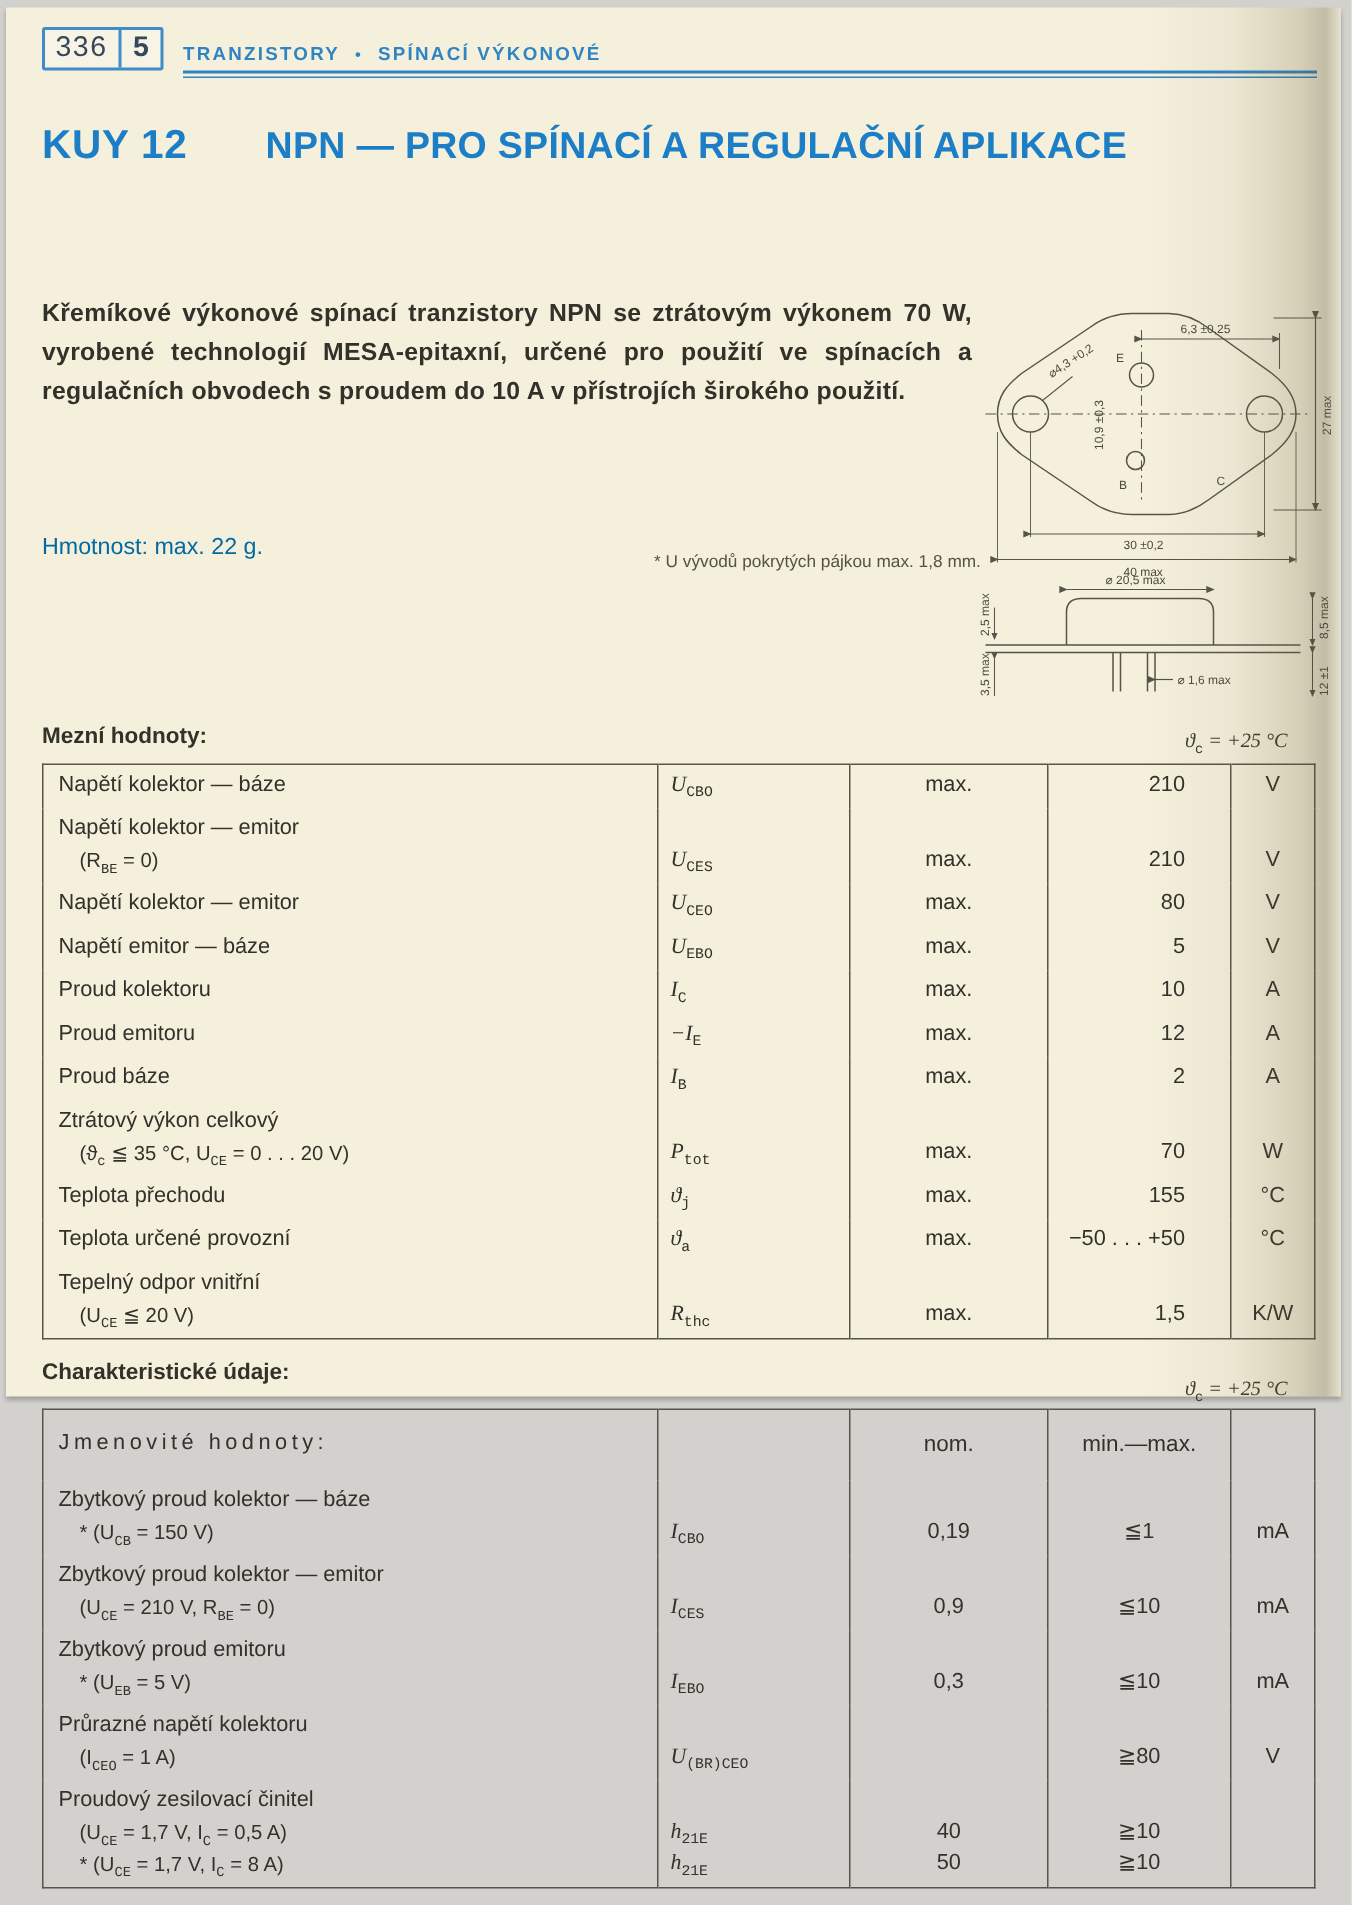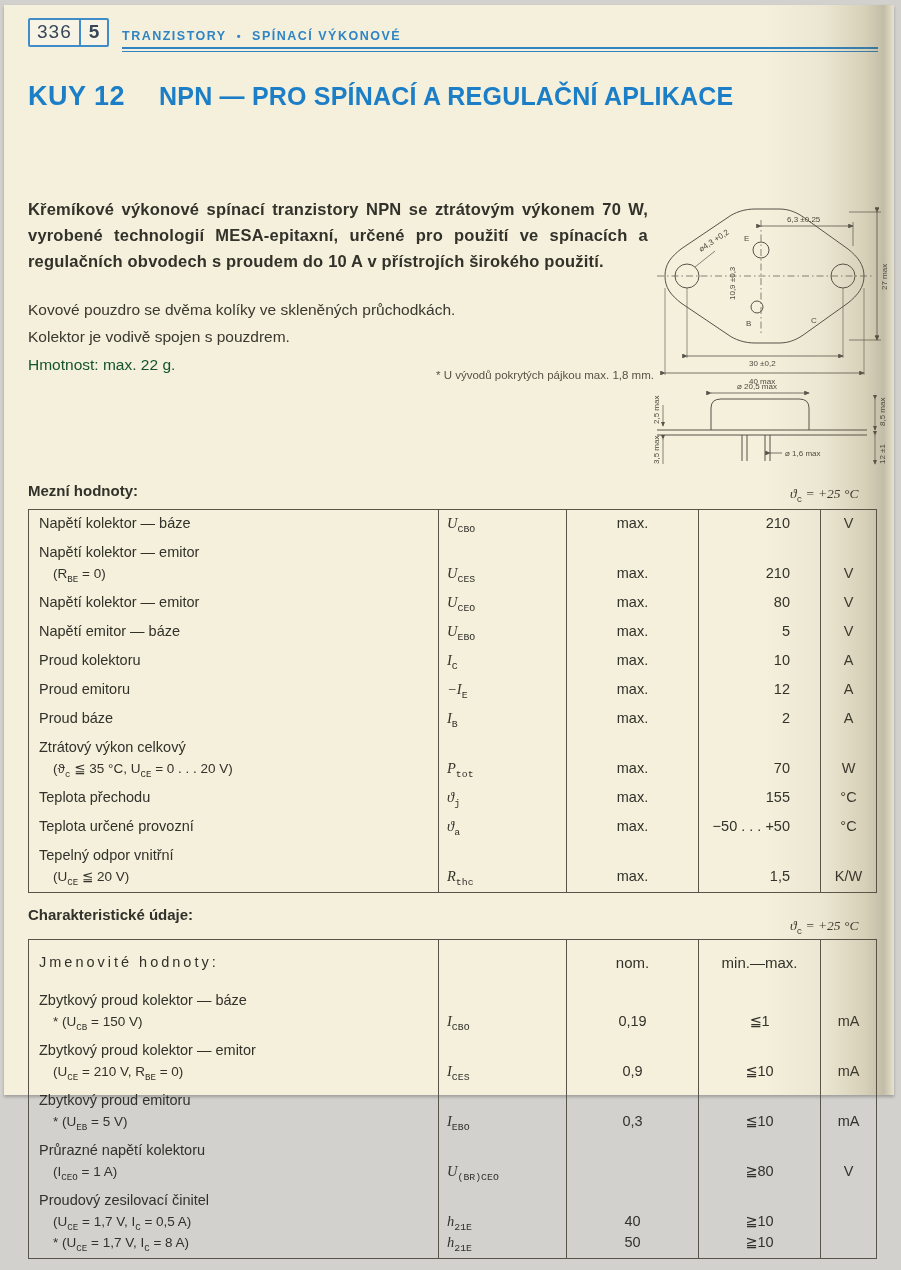--- a/index.html
+++ b/index.html
@@ -3,49 +3,49 @@
 <meta charset="utf-8">
 <style>
   html,body{margin:0;padding:0;}
   body{
     width:901px;height:1270px;position:relative;overflow:hidden;
     background:#d2d1ce;
     font-family:"Liberation Sans","DejaVu Sans",sans-serif;
     -webkit-font-smoothing:antialiased;
   }
   .page{
-    position:absolute;left:4px;top:5px;width:890px;height:1090px;
+    position:absolute;left:4px;top:5px;width:890px;height:926px;
     background:#f4f0dc;
     box-shadow:0 2px 3px rgba(0,0,0,.25);
   }
   .page::after{ 
     content:"";position:absolute;top:0;right:0;bottom:0;width:130px;pointer-events:none;
     background:linear-gradient(90deg,rgba(0,0,0,0) 0%,rgba(120,104,66,.07) 45%,rgba(110,95,60,.22) 78%,rgba(80,70,45,.30) 92%,rgba(190,182,160,.25) 100%);
   }
   .abs{position:absolute;}
   
   .pagenum-box{
     left:24px;top:13px;display:flex;border:2px solid #3f8cc8;border-radius:2px;
     color:#37475a;background:rgba(255,255,255,.25);
   }
   .pagenum-box .n1{padding:1px 7px 2px;font-size:19px;letter-spacing:1px;border-right:2px solid #3f8cc8;}
   .pagenum-box .n2{padding:1px 8px 2px;font-size:19px;font-weight:bold;}
   .hdr-title{left:118px;top:24px;color:#2e84c4;font-size:12.5px;font-weight:bold;letter-spacing:1.5px;}
   .hdr-title .dot{margin:0 10px;font-size:11px;}
   .hdr-rule{left:118px;top:42px;width:756px;height:2px;border-top:2px solid #2e84c4;border-bottom:1px solid #2e84c4;}
   
   .title-row{left:24px;top:76px;color:#1b7ec6;white-space:nowrap;}
-  .title-row .model{font-size:27px;font-weight:bold;letter-spacing:.5px;margin-right:34px;}
+  .title-row .model{font-size:27px;font-weight:bold;letter-spacing:.5px;margin-right:52px;}
   .title-row .desc{font-size:25px;font-weight:bold;letter-spacing:.2px;}
   .subtitle{left:24px;top:117px;width:850px;font-size:11.5px;line-height:16px;color:#47453c;letter-spacing:.2px;}
   
   .intro{left:24px;top:191px;width:620px;font-size:16.5px;font-weight:bold;color:#32312a;
          line-height:26px;text-align:justify;letter-spacing:.2px;}
   .para2{left:24px;top:291px;width:620px;font-size:15.5px;color:#3a382f;line-height:27px;}
-  .weight{left:24px;top:351px;font-size:15.5px;color:#14532d;}
+  .weight{left:24px;top:351px;font-size:15.5px;color:#0369a1;}
   .footnotes{left:432px;top:362px;width:230px;font-size:11.5px;color:#555246;line-height:16px;}
   .footnotes .fn{margin-bottom:3px;text-indent:-10px;padding-left:10px;}
   
   .drawing{left:645px;top:163px;}
   .drawing svg text{font-family:"Liberation Sans",sans-serif;font-size:8px;fill:#4c4a3e;}
   
   .sec-title{font-size:15px;font-weight:bold;color:#32312a;text-align:right;}
   .temp-note{font-size:13.5px;color:#3a382f;font-family:"Liberation Serif","DejaVu Serif",serif;font-style:italic;}
   
   table.dtable{border-collapse:collapse;table-layout:fixed;width:848px;background:transparent;}
@@ -78,24 +78,20 @@
   <div class="abs hdr-title">
     <span>TRANZISTORY</span><span class="dot">•</span><span>SPÍNACÍ VÝKONOVÉ</span>
   </div>
   <div class="abs hdr-rule"></div>
 
   <div class="abs title-row">
     <span class="model">KUY 12</span><span class="desc">NPN — PRO SPÍNACÍ A REGULAČNÍ APLIKACE</span>
   </div>
 
   <div class="abs intro">Křemíkové výkonové spínací tranzistory NPN se ztrátovým výkonem 70 W, vyrobené technologií MESA-epitaxní, určené pro použití ve spínacích a regulačních obvodech s proudem do 10 A v přístrojích širokého použití.</div>
-  <div class="abs para2">
-    <div>Kovové pouzdro se dvěma kolíky ve skleněných průchodkách.</div>
-    <div>Kolektor je vodivě spojen s pouzdrem.</div>
-  </div>
   <div class="abs weight">Hmotnost: max. 22 g.</div>
   <div class="abs footnotes">
     <div class="fn">* U vývodů pokrytých pájkou max. 1,8 mm.</div>
   </div>
 
   <div class="abs drawing">
     <svg width="242" height="300" viewBox="0 0 242 300">
       <defs>
         <marker id="ar" markerWidth="7" markerHeight="6" refX="6" refY="3" orient="auto">
           <path d="M0,0 L7,3 L0,6 Z" fill="#55534a"></path>

